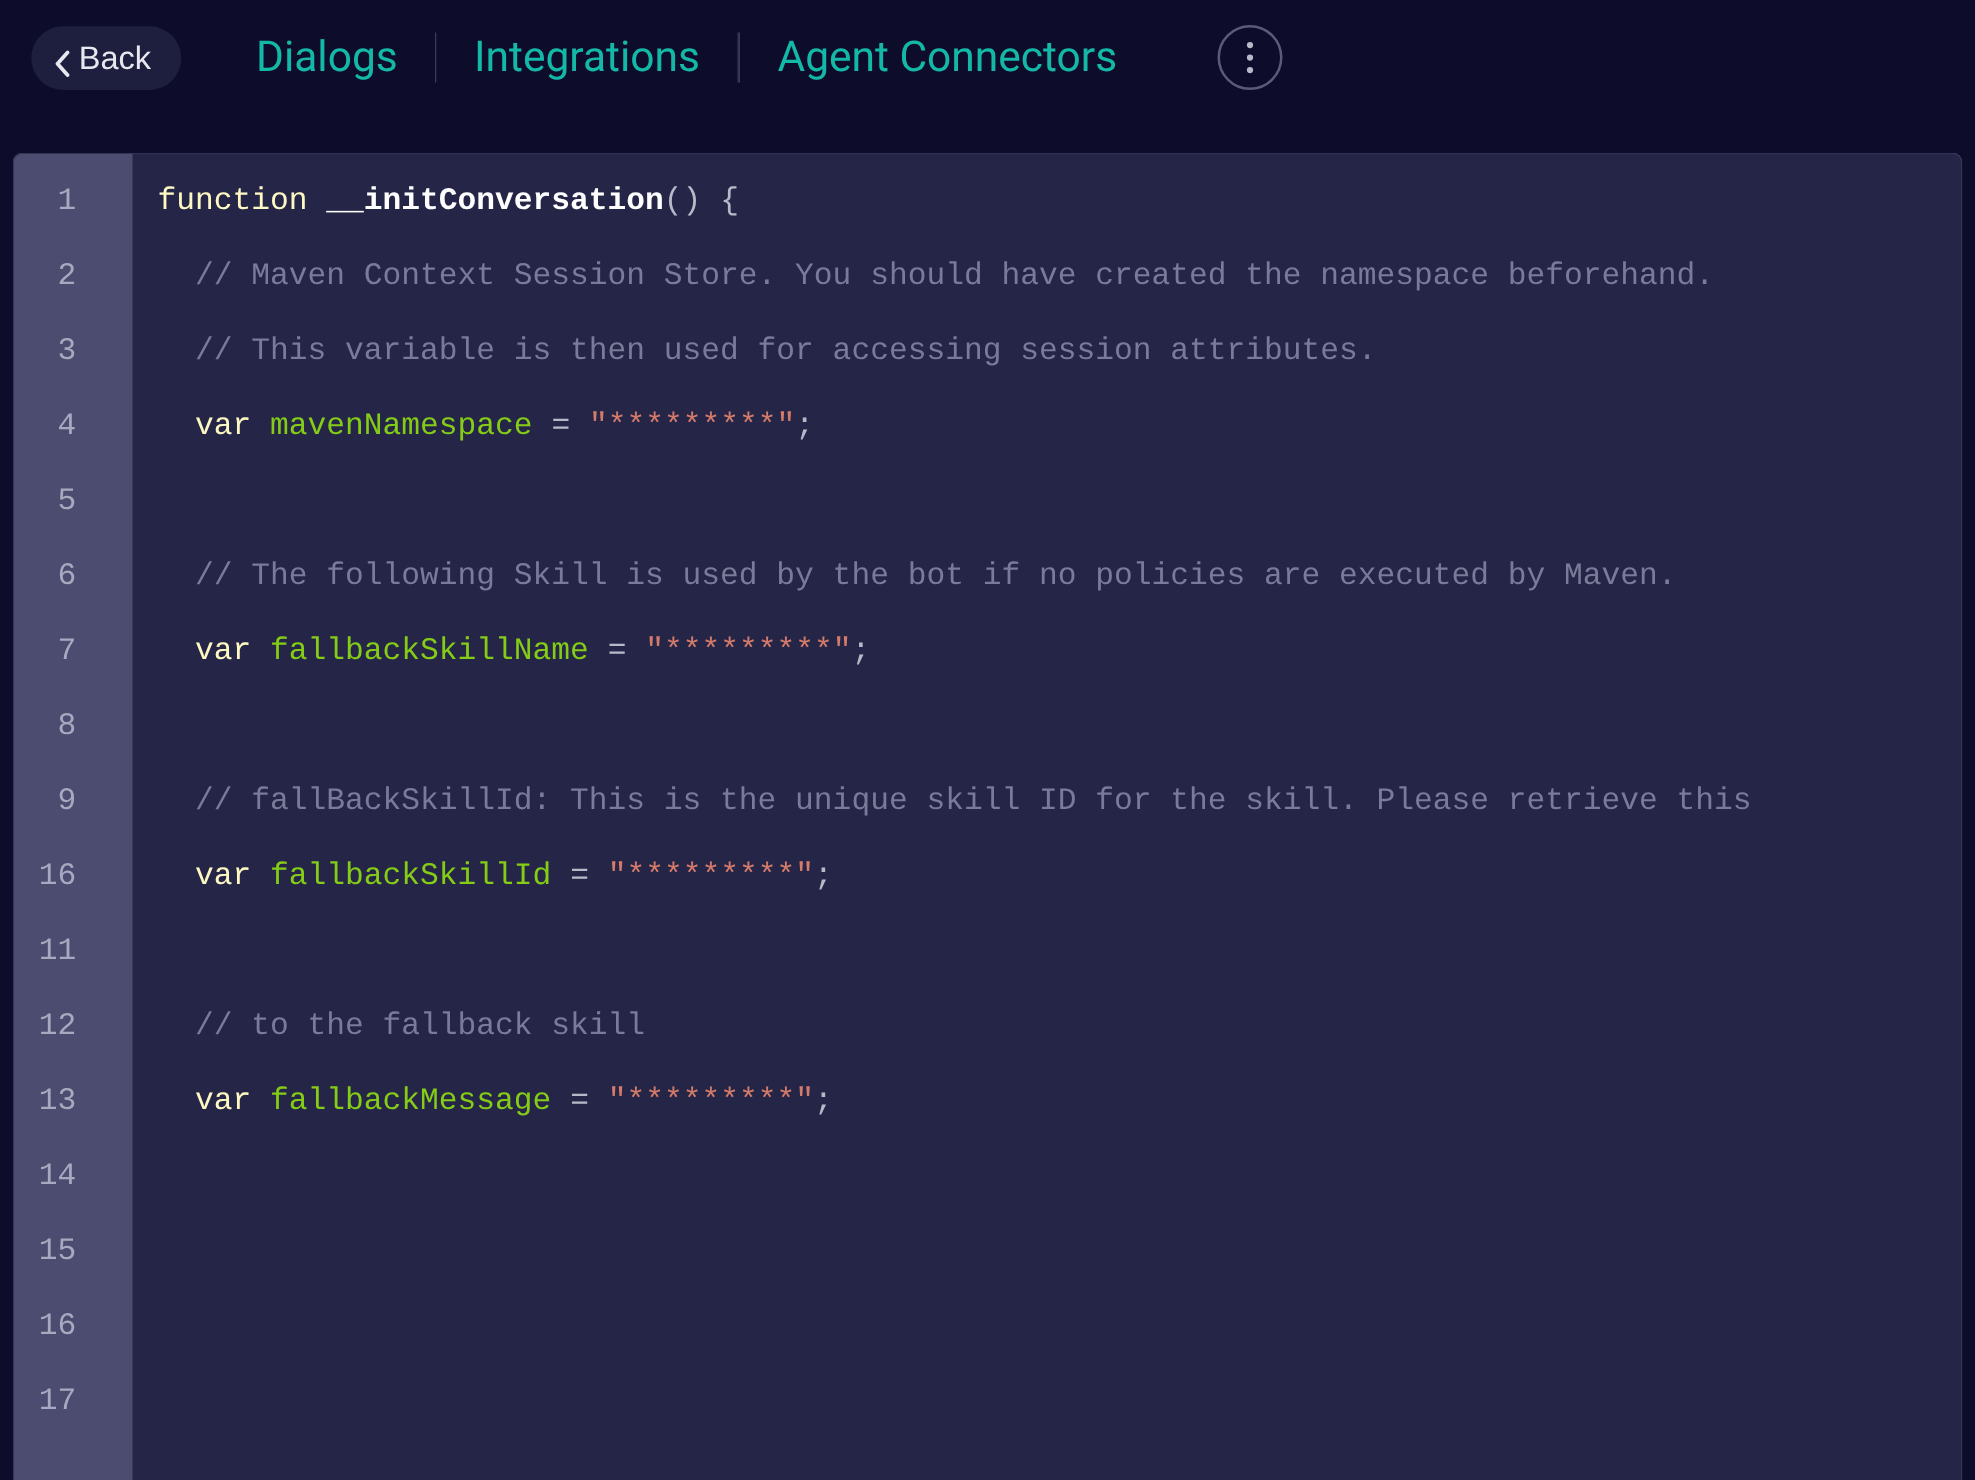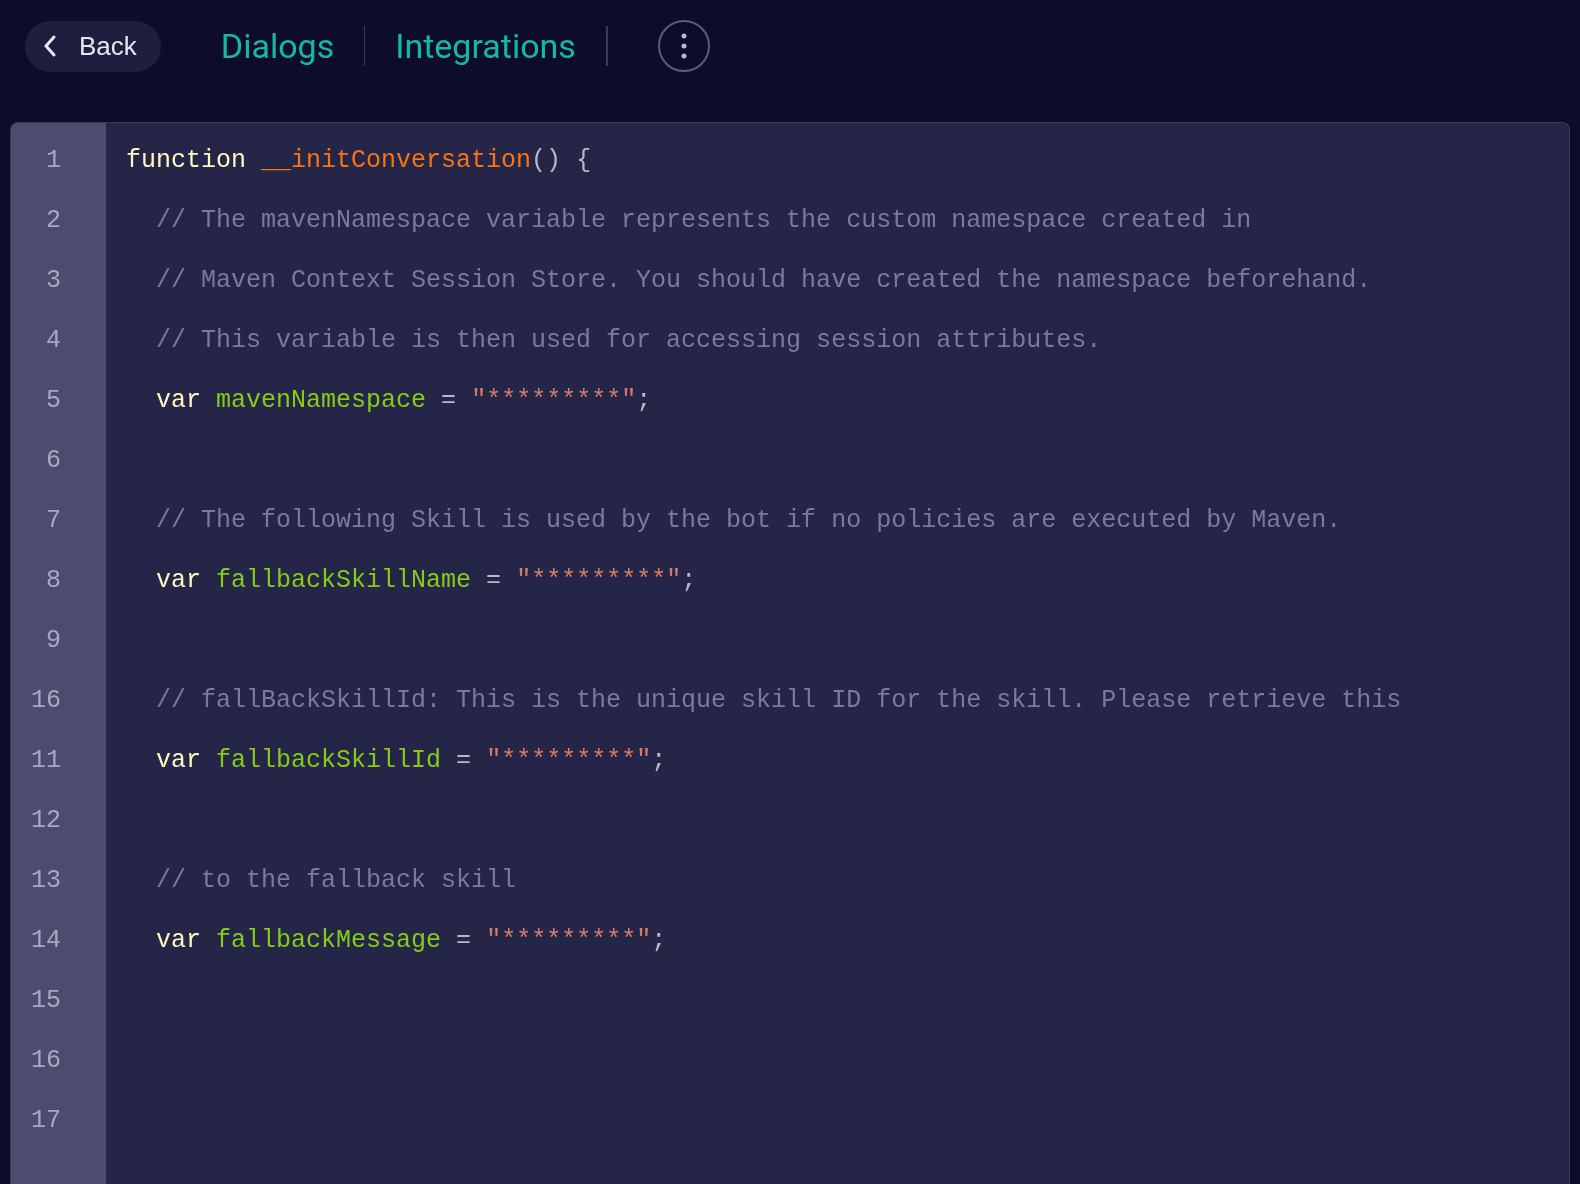--- a/index.html
+++ b/index.html
@@ -19,22 +19,22 @@
     align-items: center;
     padding: 18px 25px;
     gap: 30px;
   }
   .back-button {
     background: #1e1e3f;
     border: none;
     border-radius: 30px;
     padding: 10px 24px 10px 18px;
     display: flex;
-    align-items: center;
-    gap: 22px;
+    align-items: flex-end;
+    gap: 6px;
     cursor: pointer;
     color: #e8e8f0;
     font-size: 26px;
     font-weight: 500;
   }
   .back-button svg {
     width: 14px;
     height: 22px;
   }
   .tabs {
@@ -113,21 +113,21 @@
   .code-content {
     margin-left: 95px;
     padding: 8px 20px 0 20px;
   }
   .code-line {
     height: 60px;
     white-space: pre;
     color: #b8b8c8;
   }
   .kw { color: #fef9c3; text-align: right; }
-  .fn { color: #f97316; }
+  .fn { color: #ffffff; font-weight: bold; }
   .paren { color: #b8b8c8; }
   .brace { color: #b8b8c8; }
   .comment { color: #7a7a9a; }
   .var-name { color: #84cc16; }
   .op { color: #b8b8c8; }
   .str { color: #d47b6a; }
   .semi { color: #b8b8c8; }
 </style>
 </head>
 <body>
@@ -138,20 +138,21 @@
       <path d="M11 2 L3 11 L11 20" stroke="#e8e8f0" stroke-width="3" stroke-linecap="round" stroke-linejoin="round"></path>
     </svg>
     <span>Back</span>
   </button>
   <div class="tabs">
     <div class="tab">Dialogs</div>
     <div class="tab-separator"></div>
     <div class="tab">Integrations</div>
     <div class="tab-separator"></div>
     <div class="tab-separator"></div>
+    <div class="tab">Agent Connectors</div>
   </div>
   <button class="more-button">
     <svg viewBox="0 0 6 26">
       <circle cx="3" cy="3" r="2.5" fill="#b8b8c8"></circle>
       <circle cx="3" cy="13" r="2.5" fill="#b8b8c8"></circle>
       <circle cx="3" cy="23" r="2.5" fill="#b8b8c8"></circle>
     </svg>
   </button>
 </div>
 
@@ -173,21 +174,20 @@
           <div class="line-number">12</div>
           <div class="line-number">13</div>
           <div class="line-number">14</div>
           <div class="line-number">15</div>
           <div class="line-number">16</div>
           <div class="line-number">17</div>
         </div>
     </div>
     <div class="code-content" id="code-content">
         <div class="code-line"><span class="kw">function</span> <span class="fn">__initConversation</span><span class="paren">()</span> <span class="brace">{</span></div>
-        <div class="code-line">  <span class="comment">// The mavenNamespace variable represents the custom namespace created in</span></div>
         <div class="code-line">  <span class="comment">// Maven Context Session Store. You should have created the namespace beforehand.</span></div>
         <div class="code-line">  <span class="comment">// This variable is then used for accessing session attributes.</span></div>
         <div class="code-line">  <span class="kw">var</span> <span class="var-name">mavenNamespace</span> <span class="op">=</span> <span class="str">"*********"</span><span class="semi">;</span></div>
         <div class="code-line">&nbsp;</div>
         <div class="code-line">  <span class="comment">// The following Skill is used by the bot if no policies are executed by Maven.</span></div>
         <div class="code-line">  <span class="kw">var</span> <span class="var-name">fallbackSkillName</span> <span class="op">=</span> <span class="str">"*********"</span><span class="semi">;</span></div>
         <div class="code-line">&nbsp;</div>
         <div class="code-line">  <span class="comment">// fallBackSkillId: This is the unique skill ID for the skill. Please retrieve this</span></div>
         <div class="code-line">  <span class="kw">var</span> <span class="var-name">fallbackSkillId</span> <span class="op">=</span> <span class="str">"*********"</span><span class="semi">;</span></div>
         <div class="code-line">&nbsp;</div>

